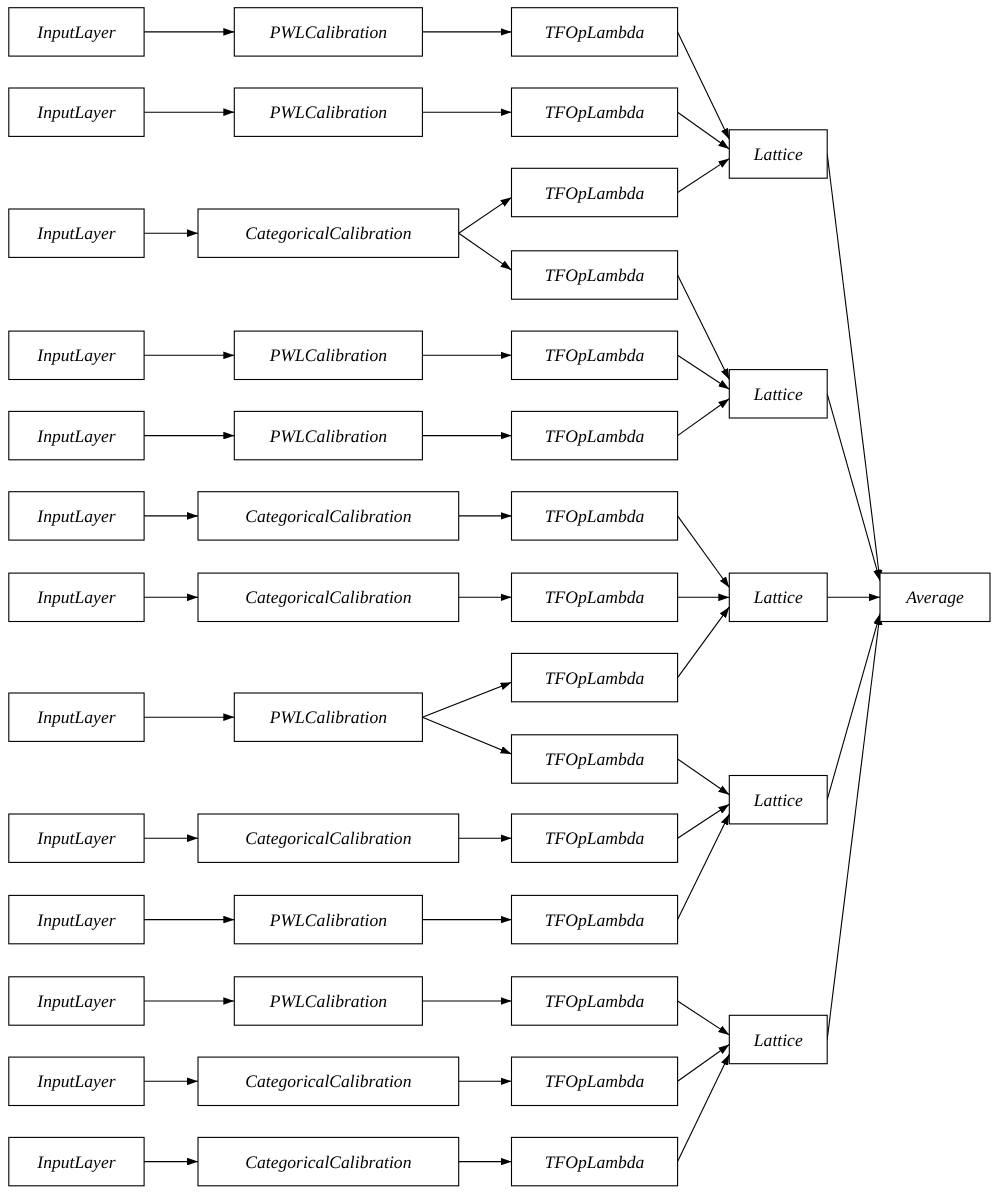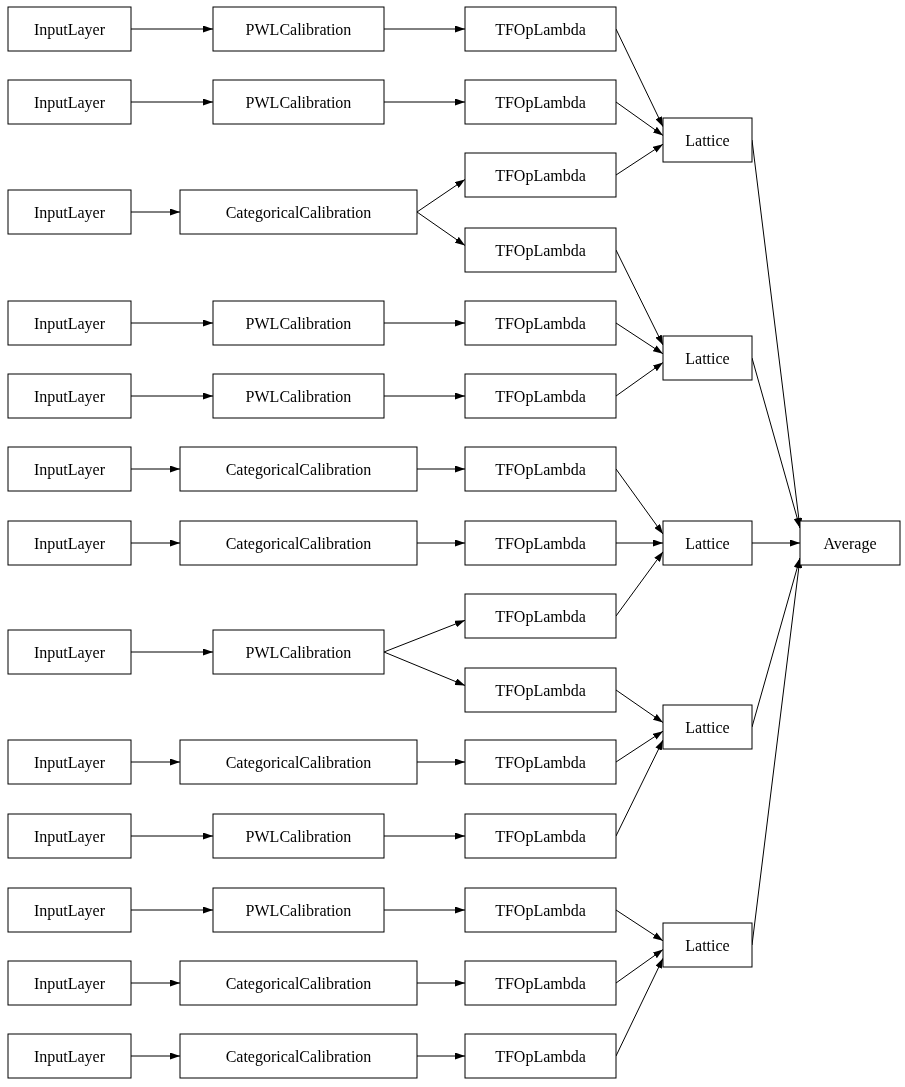--- a/index.html
+++ b/index.html
@@ -7,20 +7,21 @@
     padding: 0;
     background: #ffffff;
     font-family: "Liberation Serif", "DejaVu Serif", serif;
   }
   .stage {
     position: relative;
     width: 905px;
     height: 1087px;
     background: #ffffff;
     overflow: hidden;
+    font-style: italic;
   }
   svg.graph {
     display: block;
     width: 905px;
     height: 1087px;
   }
   .node-rect {
     fill: #ffffff;
     stroke: #000000;
     stroke-width: 1;

